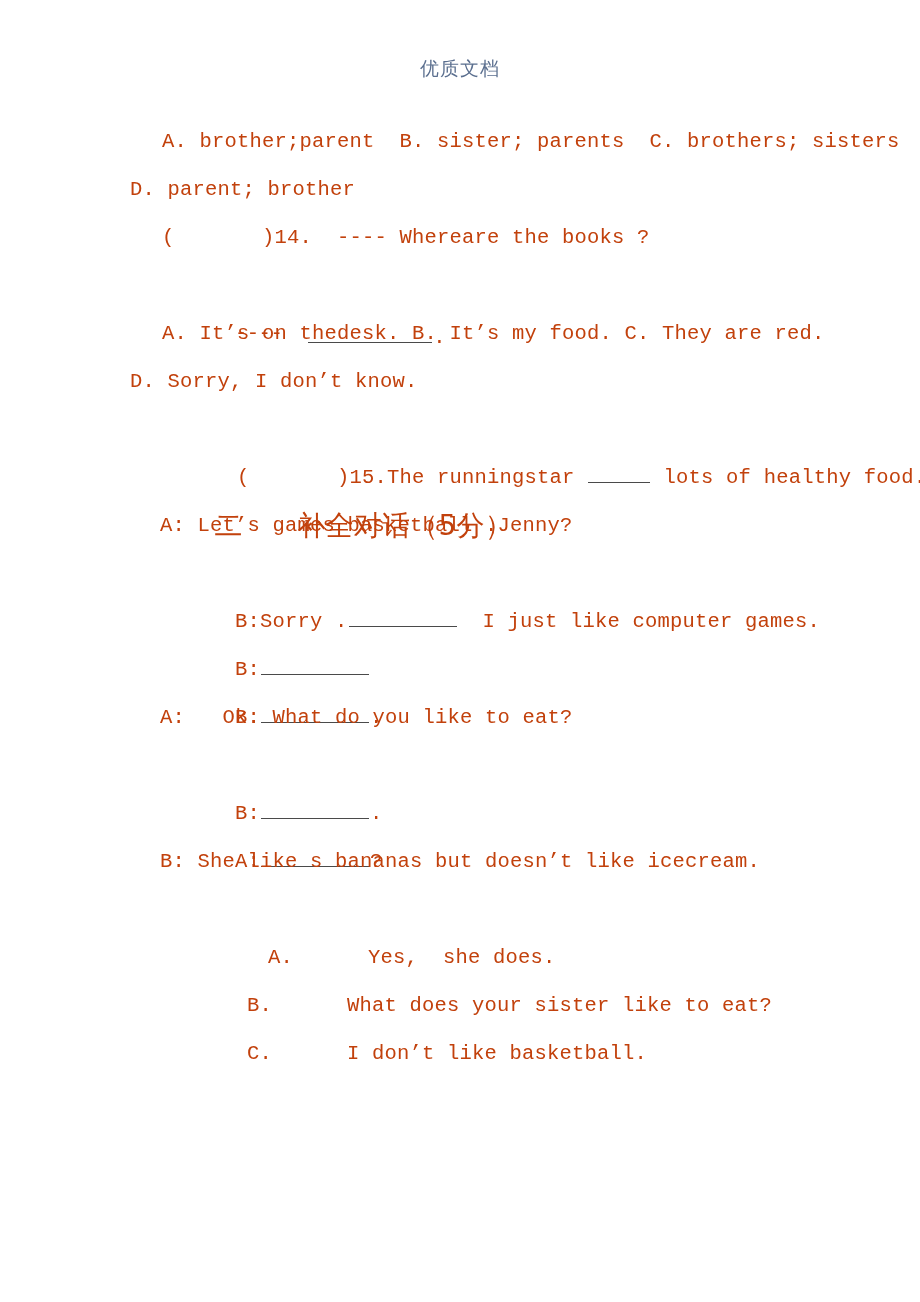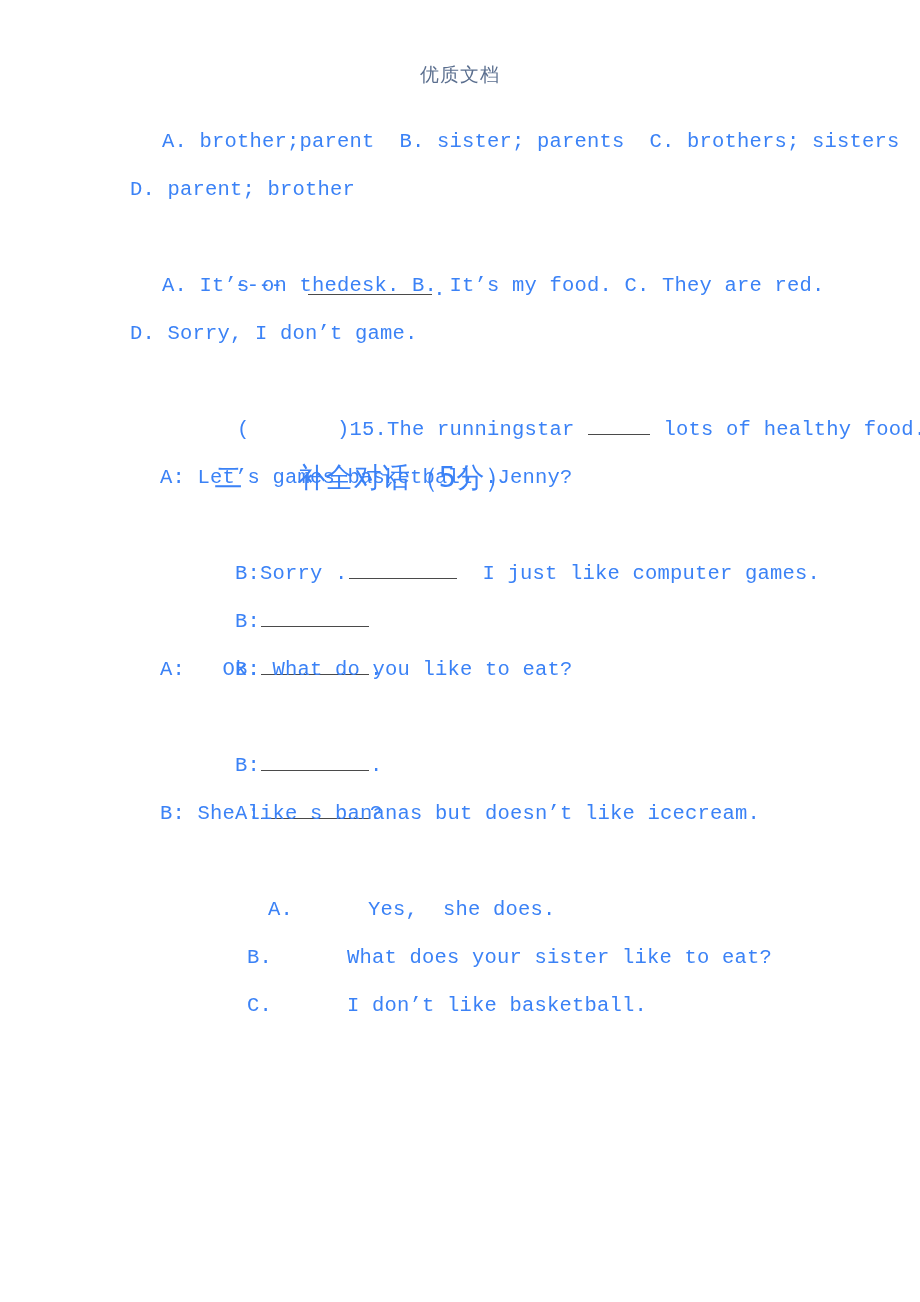--- a/index.html
+++ b/index.html
@@ -19,21 +19,21 @@
   .page {
     position: relative;
     width: 920px;
     height: 1302px;
     background: #ffffff;
   }
 
   
   .doc-header {
     position: absolute;
-    top: 62px;
+    top: 56px;
     left: 0;
     width: 920px;
     text-align: center;
     font-family: "DejaVu Sans", "Liberation Sans", sans-serif;
     font-size: 19px;
     letter-spacing: 1px;
     color: #5b6f8f;
     white-space: pre;
   }
 
@@ -44,21 +44,21 @@
     left: 130px;
     width: 680px;
   }
 
   .line {
     height: 48px;
     line-height: 48px;
     font-size: 20.5px;
     white-space: pre;
     letter-spacing: 0.2px;
-    color: #3b82f6;
+    color: #c2410c;
   }
 
   
   .ind-0  { padding-left: 0px;  }
   .ind-1  { padding-left: 30px; }
   .ind-2  { padding-left: 32px; }
   .ind-3  { padding-left: 42px; }
   .ind-4  { padding-left: 63px; }
 
   .cjk {
@@ -91,28 +91,29 @@
 <div class="page">
 
   <div class="doc-header">优质文档</div>
 
   <div class="content">
 
     <div class="line ind-2">A. brother;parent  B. sister; parents  C. brothers; sisters</div>
 
     <div class="line ind-0">D. parent; brother</div>
 
+    <div class="line ind-2">(       )14.  ---- Whereare the books ?</div>
 
     <div class="line ind-1">
       <span class="dashrun">----</span><span>  </span><span class="blank blank-lg"></span><span>.</span>
     </div>
 
     <div class="line ind-2">A. It’s on thedesk. B. It’s my food. C. They are red.</div>
 
-    <div class="line ind-0">D. Sorry, I don’t game.</div>
+    <div class="line ind-0">D. Sorry, I don’t know.</div>
 
     <div class="line ind-2">
       <span>(       )15.</span><span>The runningstar</span><span> </span><span class="blank blank-sm"></span><span> </span><span>lots of healthy food.</span>
     </div>
 
 
     <div class="line ind-1 cjk">
       <span>二</span><span>      </span><span>补全对话（5分）</span>
     </div>
 

